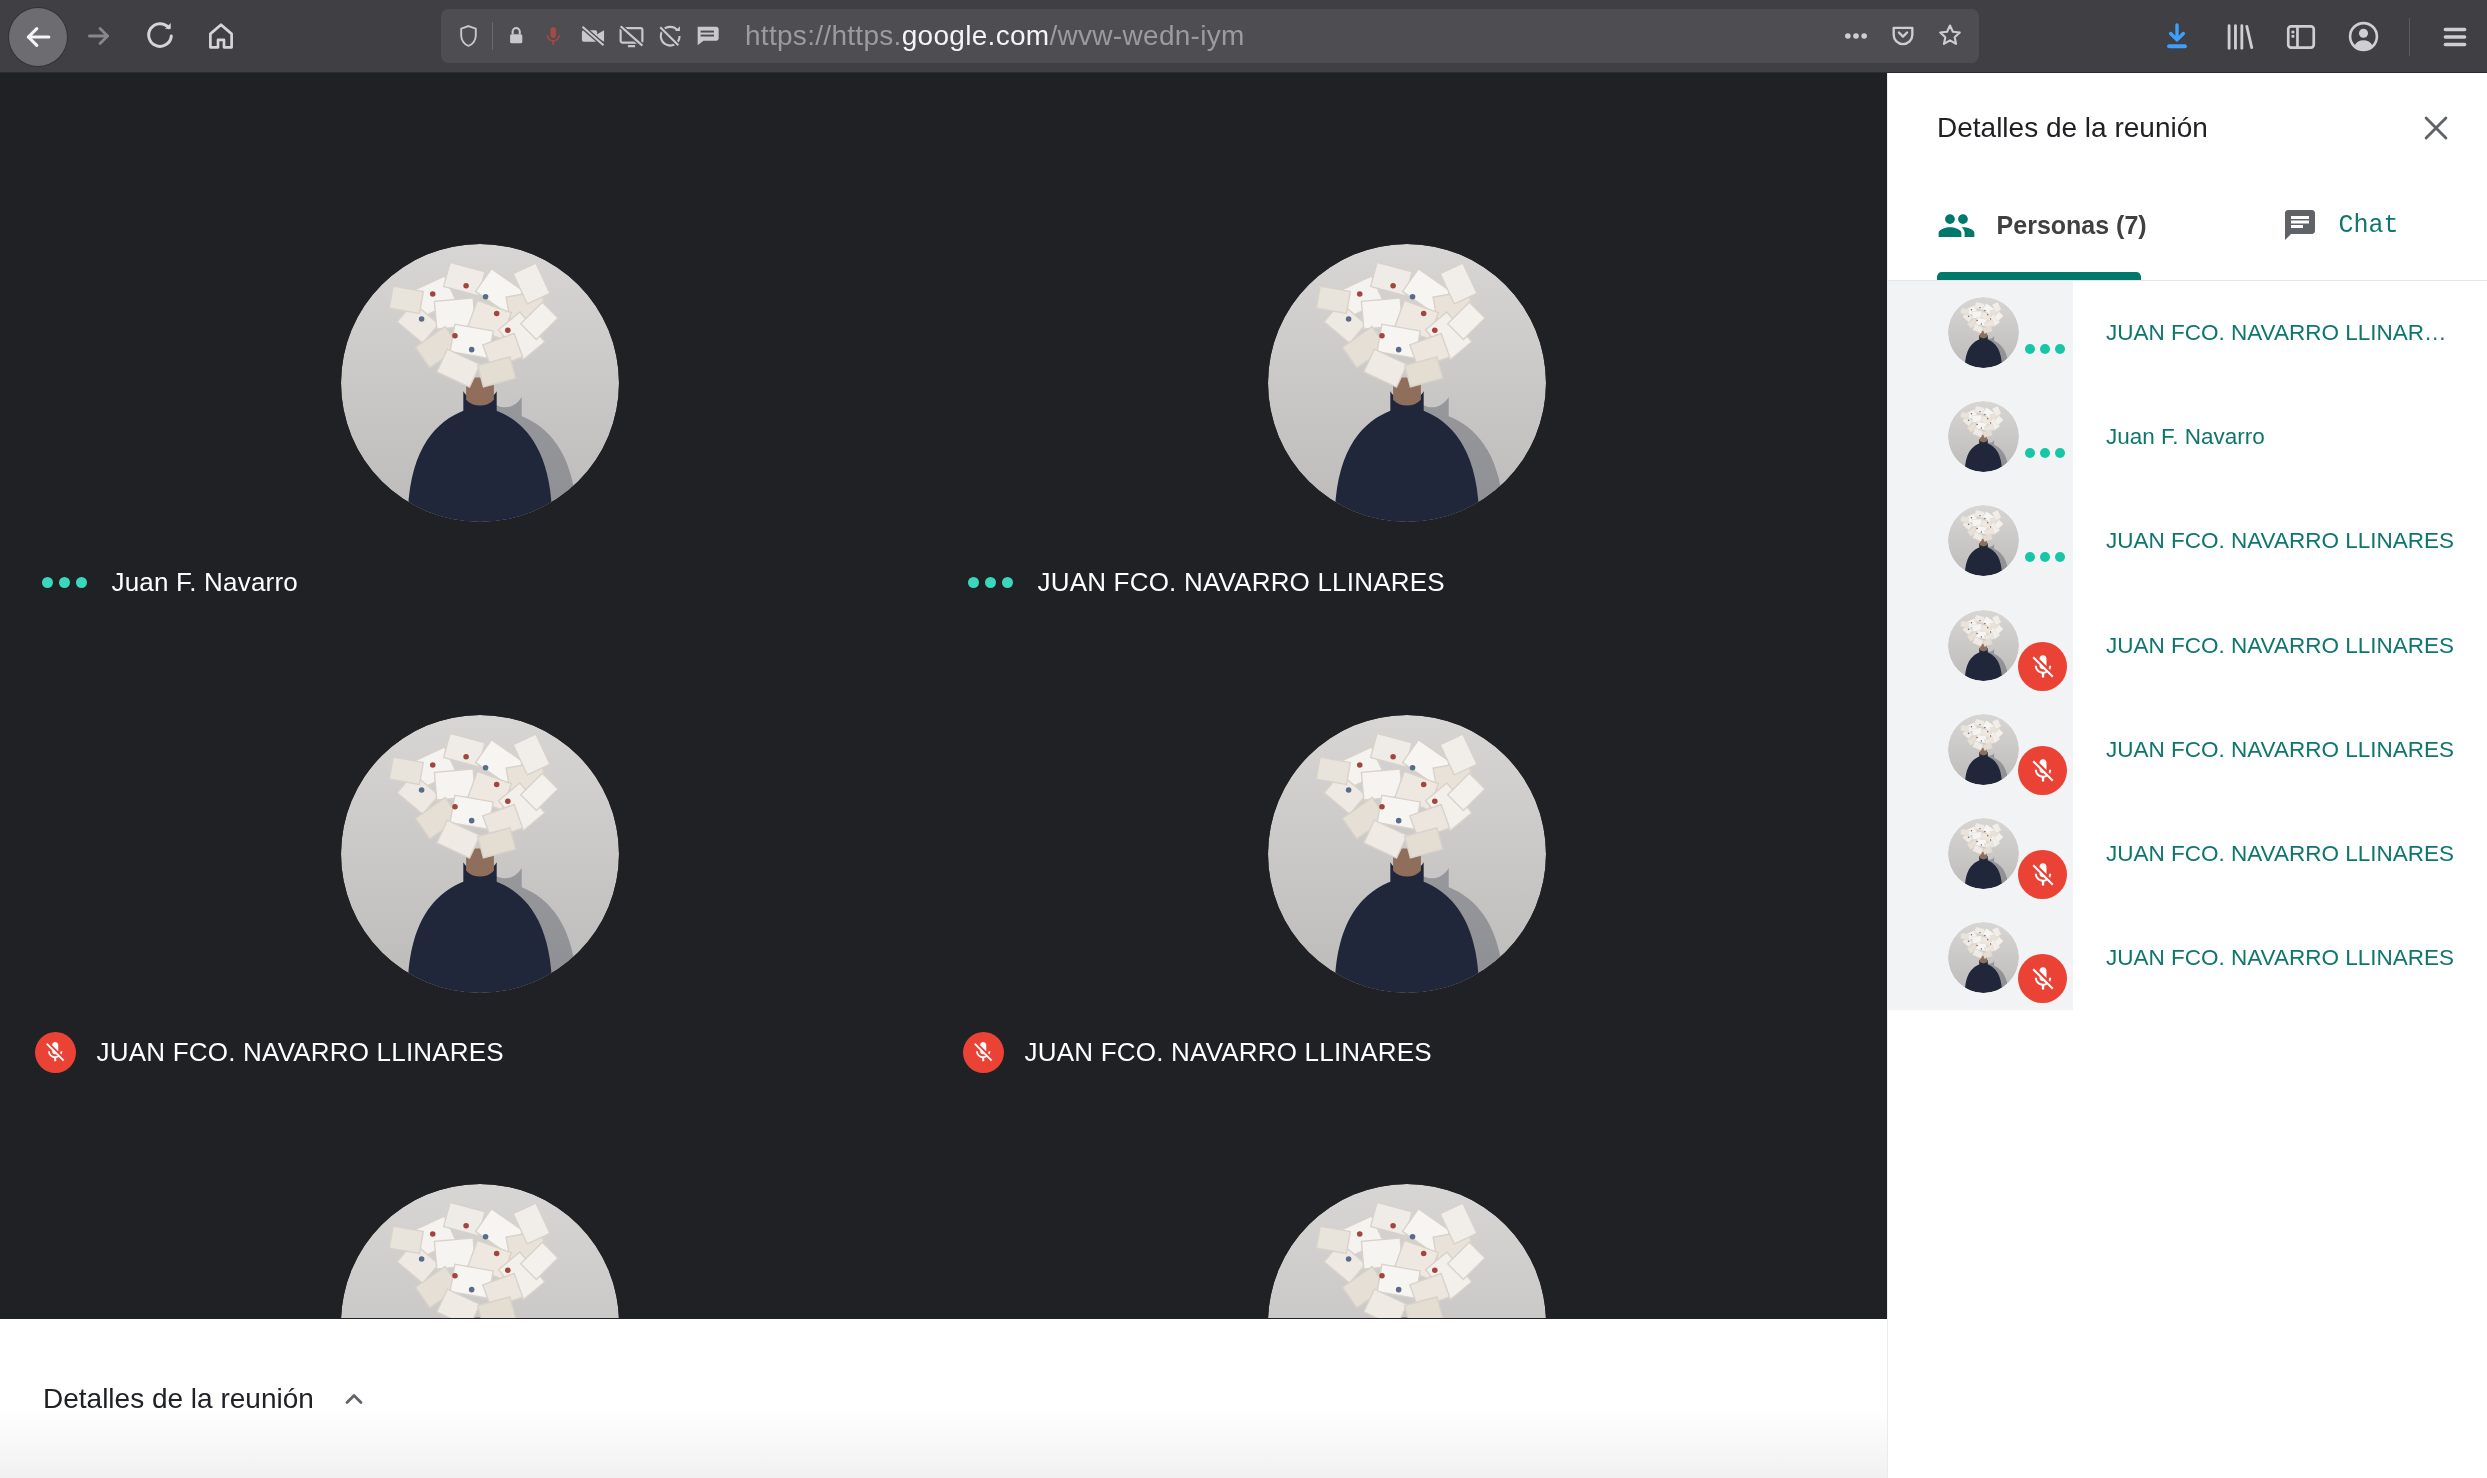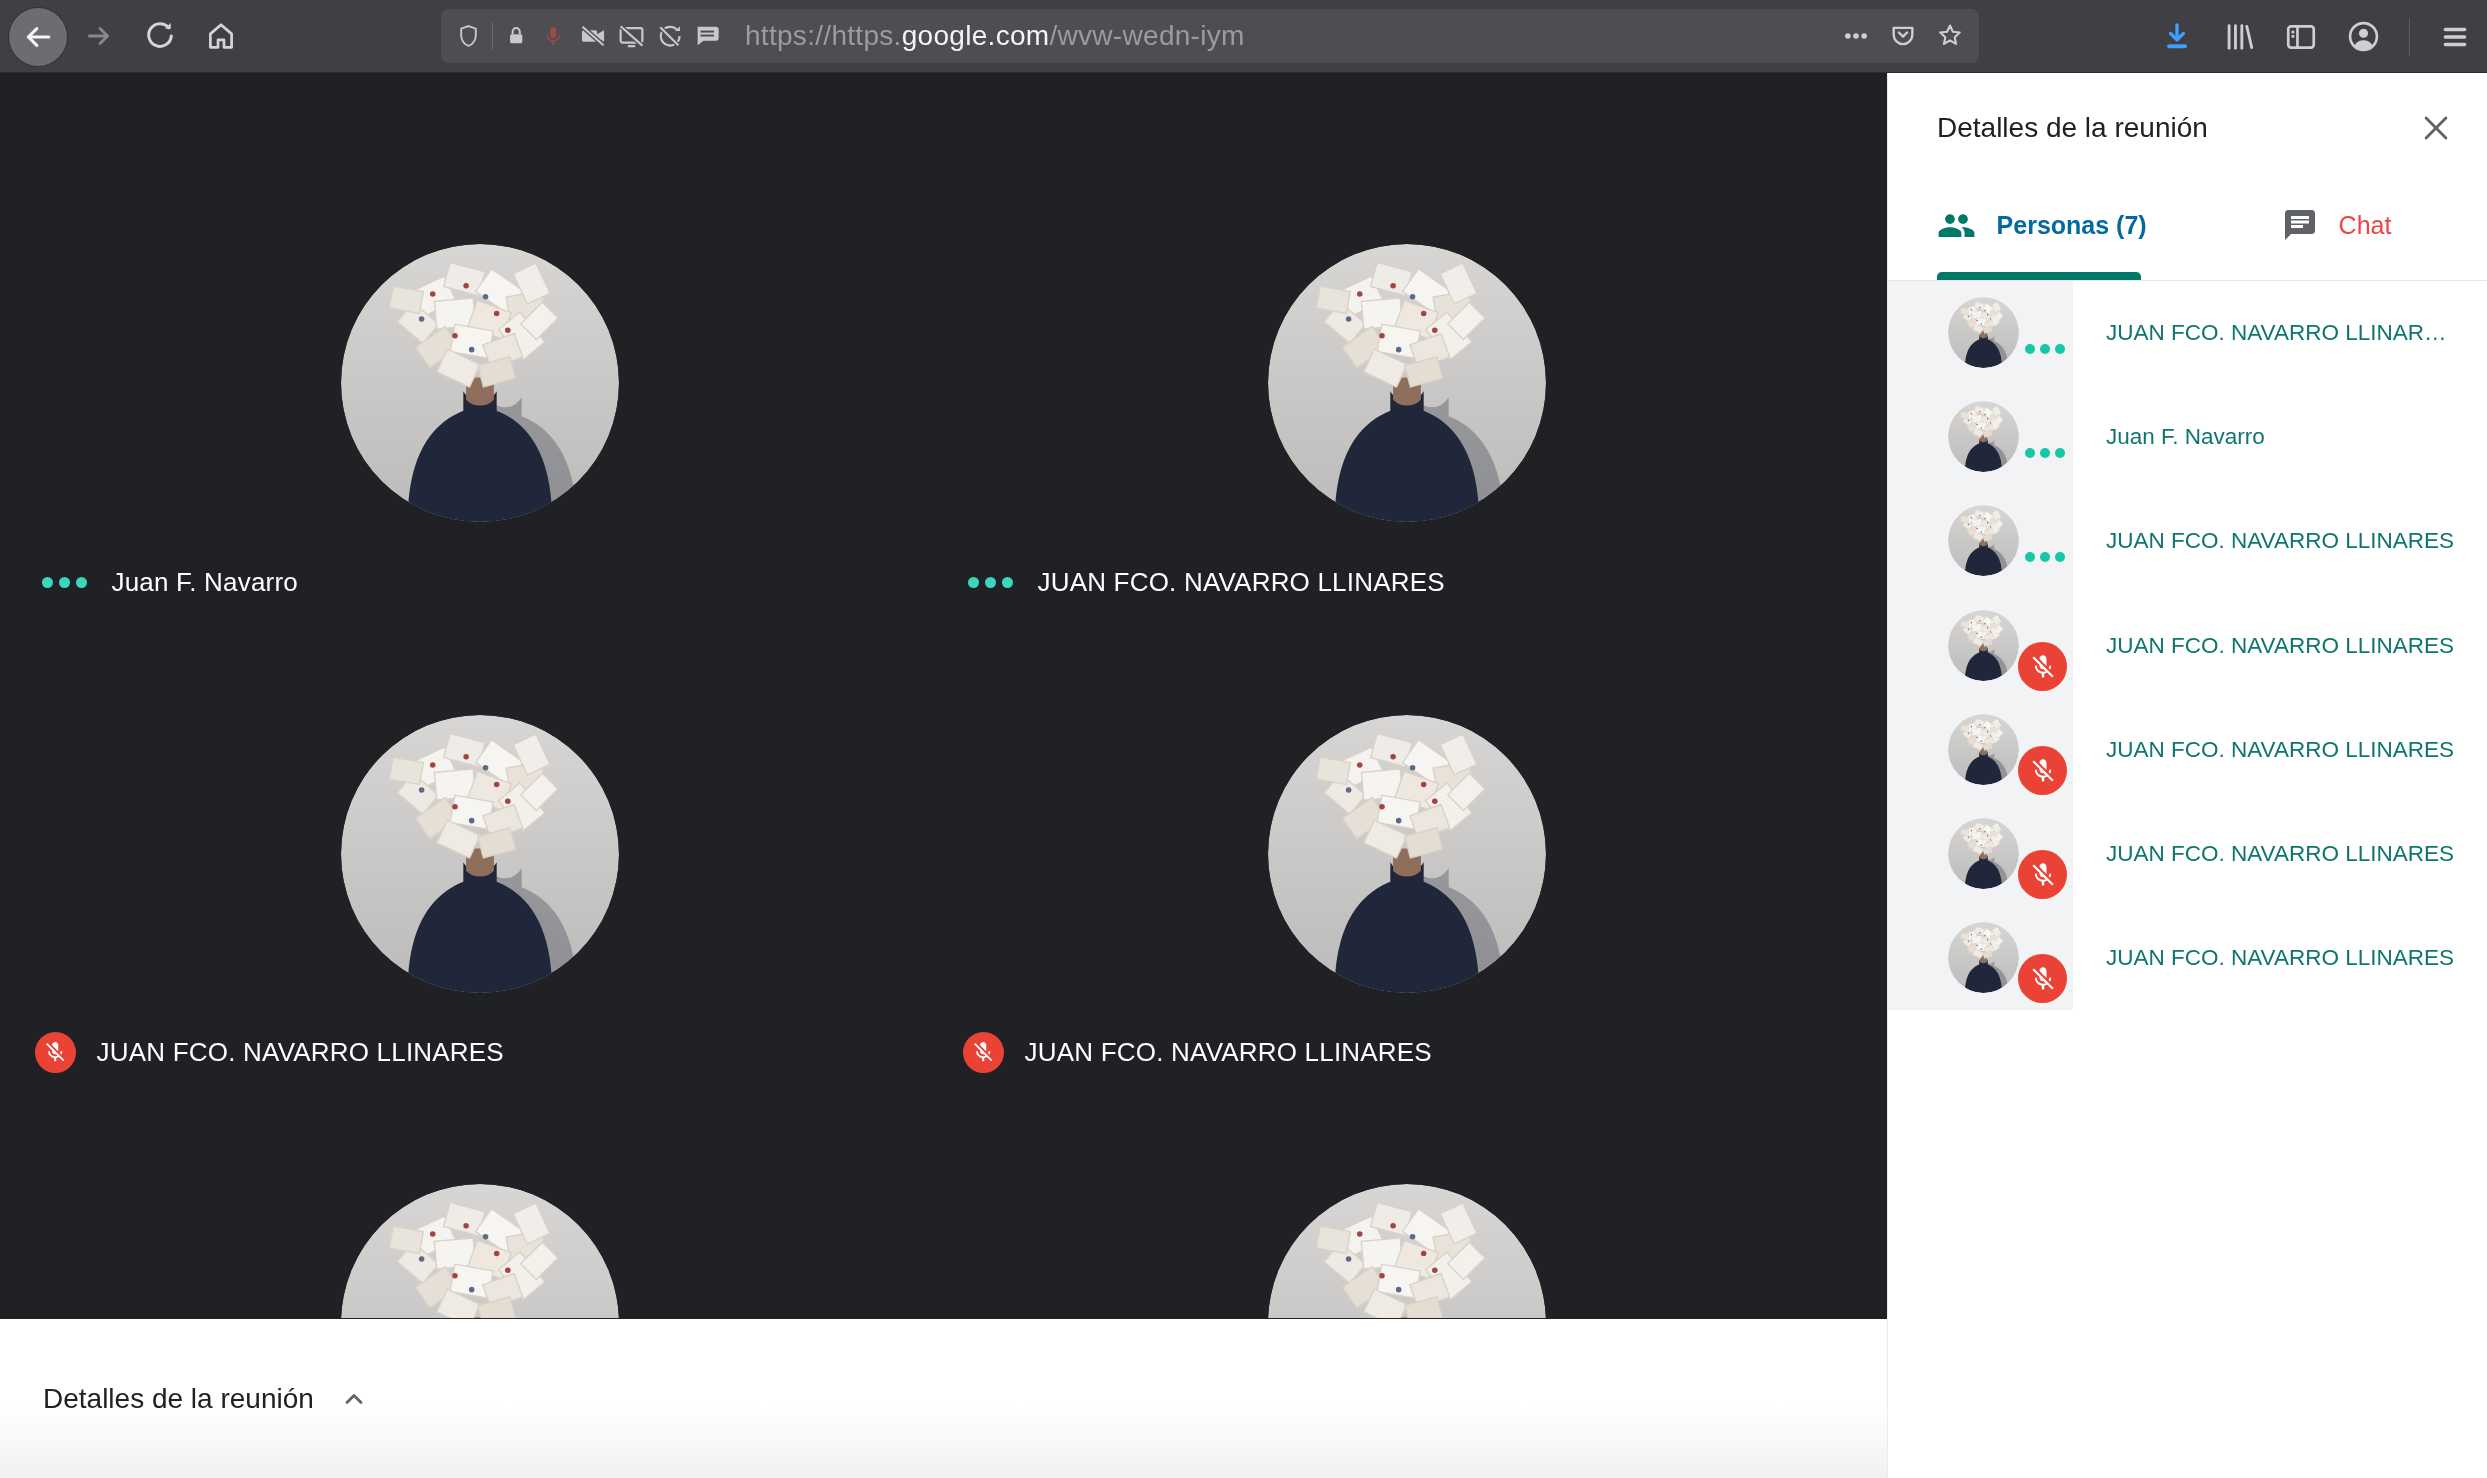--- a/index.html
+++ b/index.html
@@ -51,22 +51,22 @@
 
   
   .side-panel { position:absolute; left:1887px; top:73px; width:600px; height:1405px;
                 background:#fff; border-left:0.9px solid rgba(0,0,0,.08); }
   .panel-title { position:absolute; left:49px; top:39px; font-size:28px; color:#202124; }
   .panel-close { position:absolute; left:531px; top:38px; width:34px; height:34px; }
   .tab { position:absolute; display:flex; align-items:center; gap:20.6px; height:56px; top:124px; }
   .tab-personas { left:49px; }
   .tab-chat { left:394px; }
   .tab-lbl { font-size:25px; }
-  .tab-active { color:#0369a1; font-weight:bold; }
-  .tab-idle { color:#ef4444; }
+  .tab-active { color:#404040; font-weight:bold; }
+  .tab-idle { color:#0f766e;font-family:Liberation Mono, monospace; }
   .tab-underline { position:absolute; left:49px; top:199px; width:204px; height:8.4px;
                    background:#00796b; border-radius:4.7px 4.7px 0 0; }
   .panel-divider { position:absolute; left:0; top:207px; width:600px; height:0.9px; background:#e4e6e8; }
   .avatar-strip { position:absolute; left:0; top:208px; width:185px; height:729px; background:#f1f3f4; }
   .prow { position:absolute; left:0; width:600px; height:104px; }
   .prow .pav { position:absolute; left:60px; top:16px; width:71px; height:71px;
                border-radius:50%; overflow:hidden; }
   .pdots { position:absolute; left:137px; top:63px; display:flex; gap:4.7px; }
   .pdots i { width:10.3px; height:10.3px; border-radius:50%; background:#17c5a7; display:block; }
   .pbadge { position:absolute; left:130px; top:48px; width:49px; height:49px; border-radius:50%;

